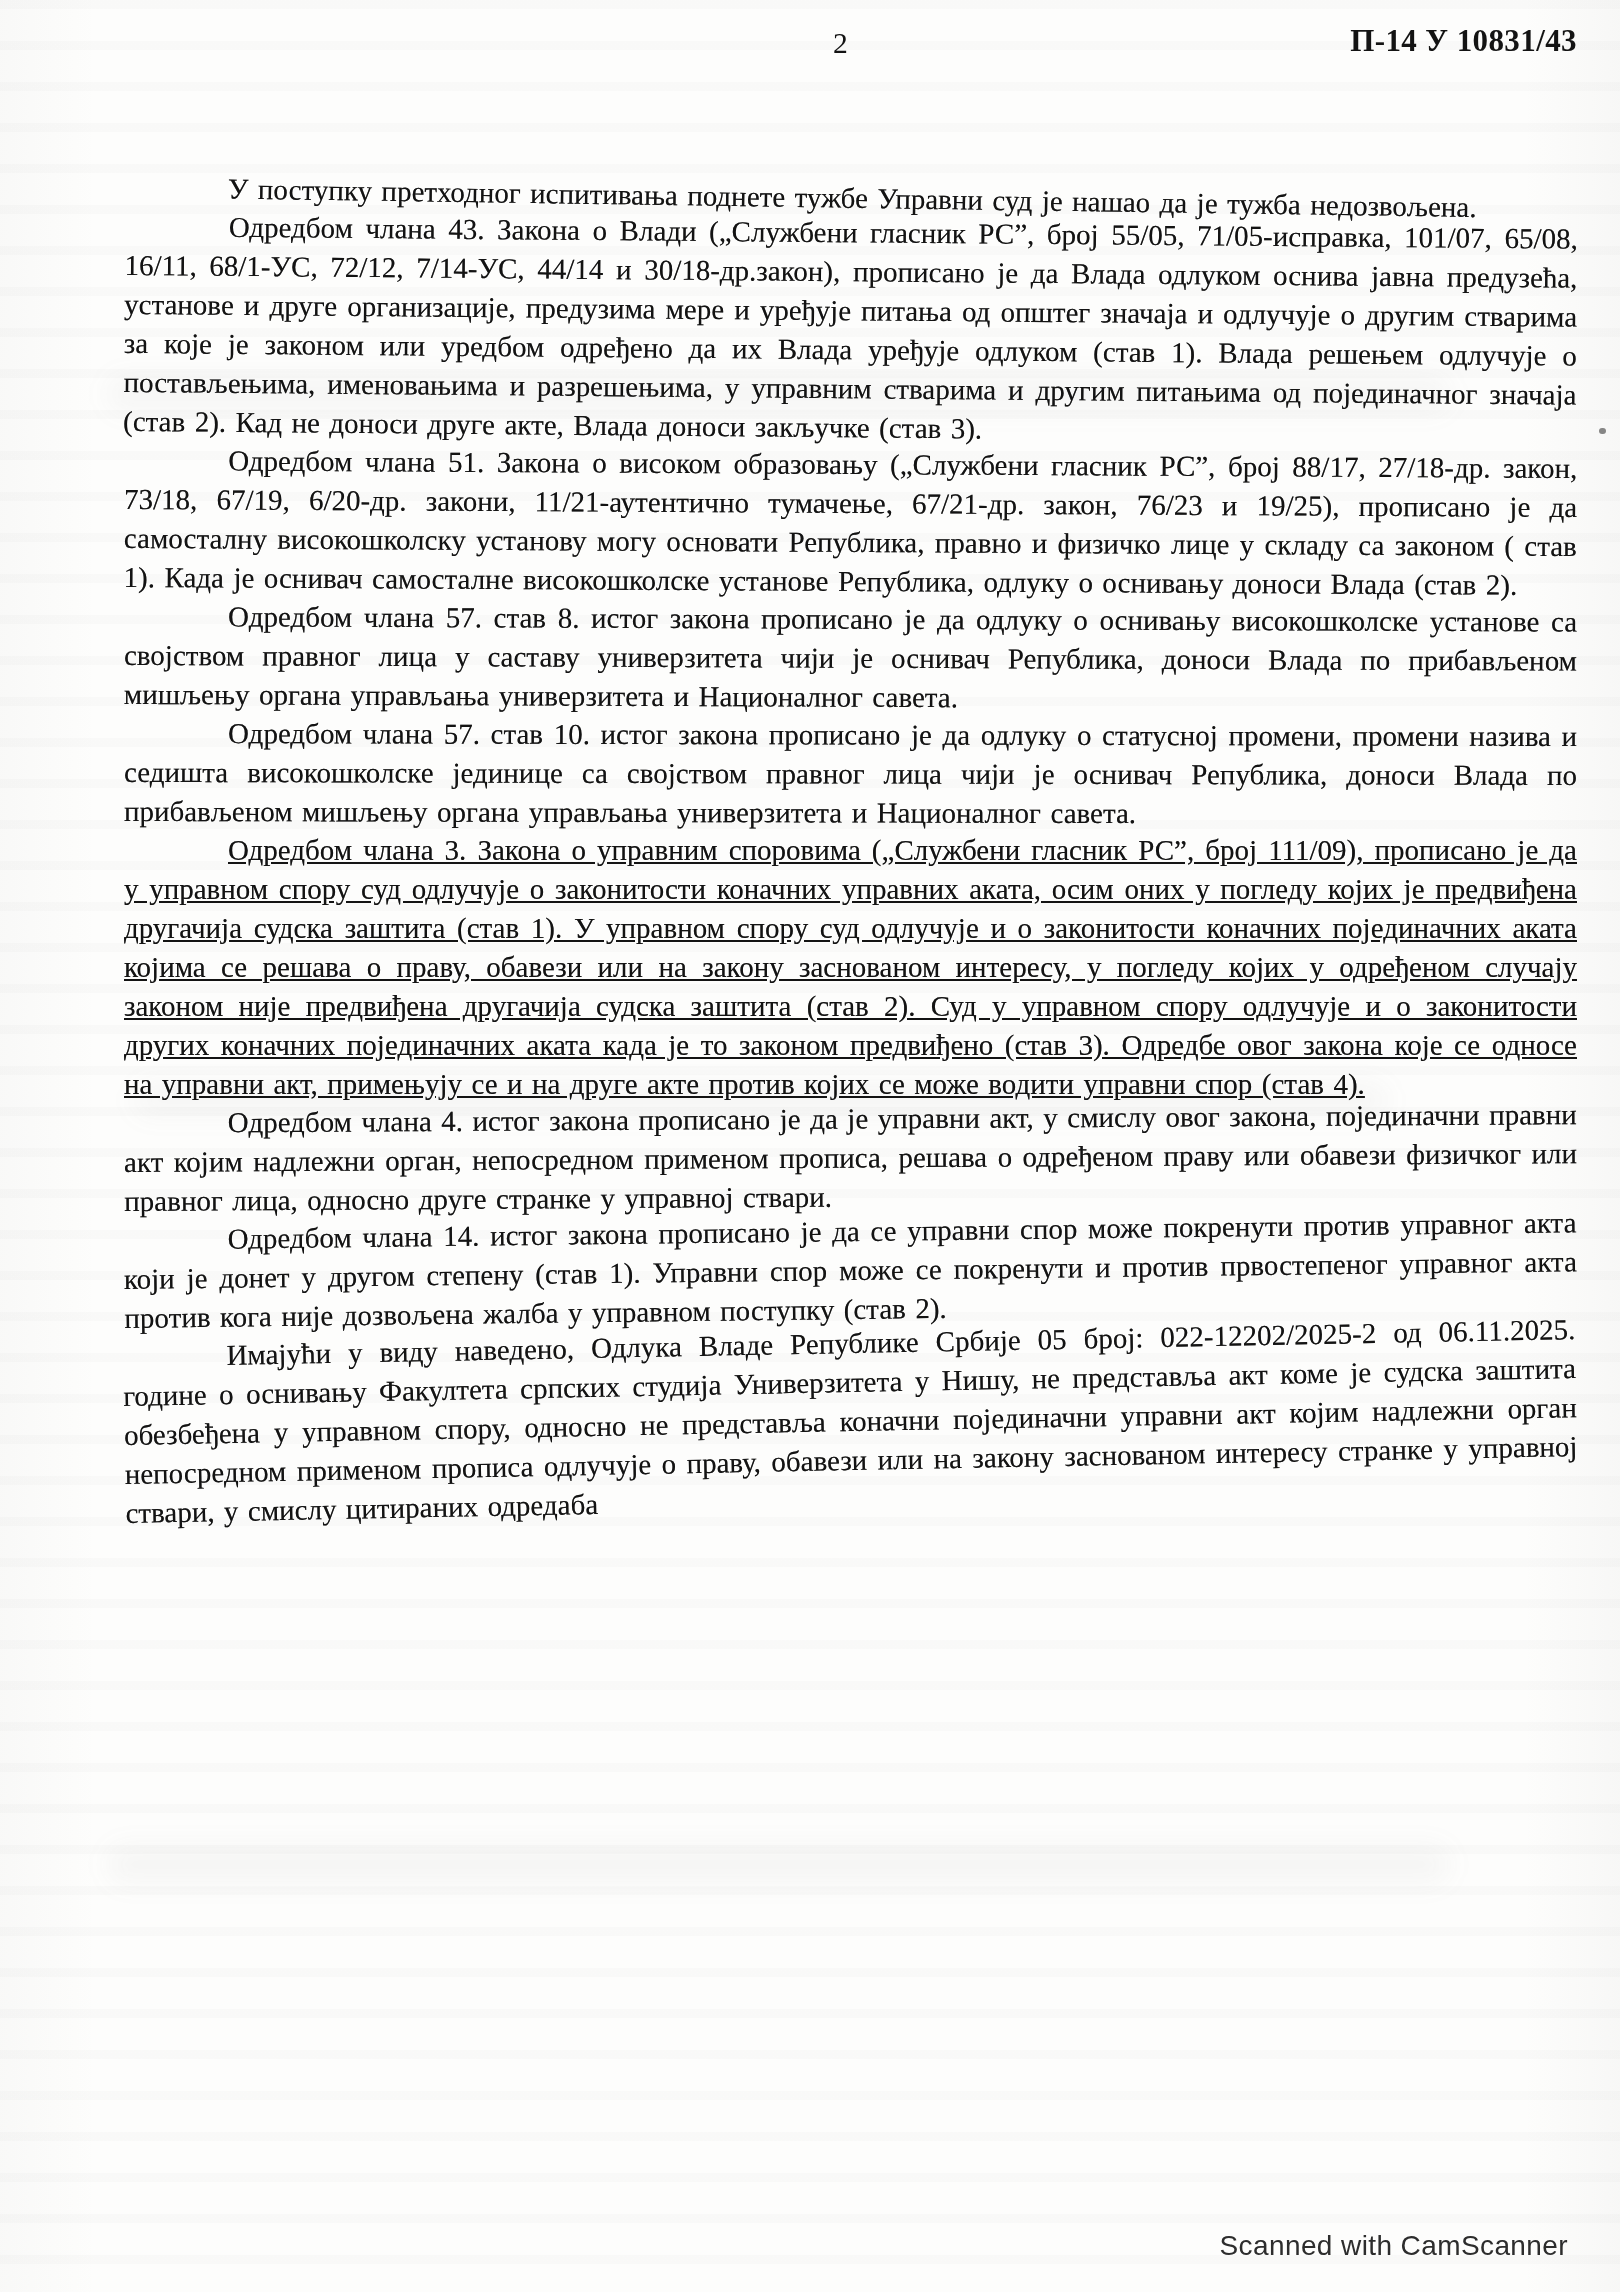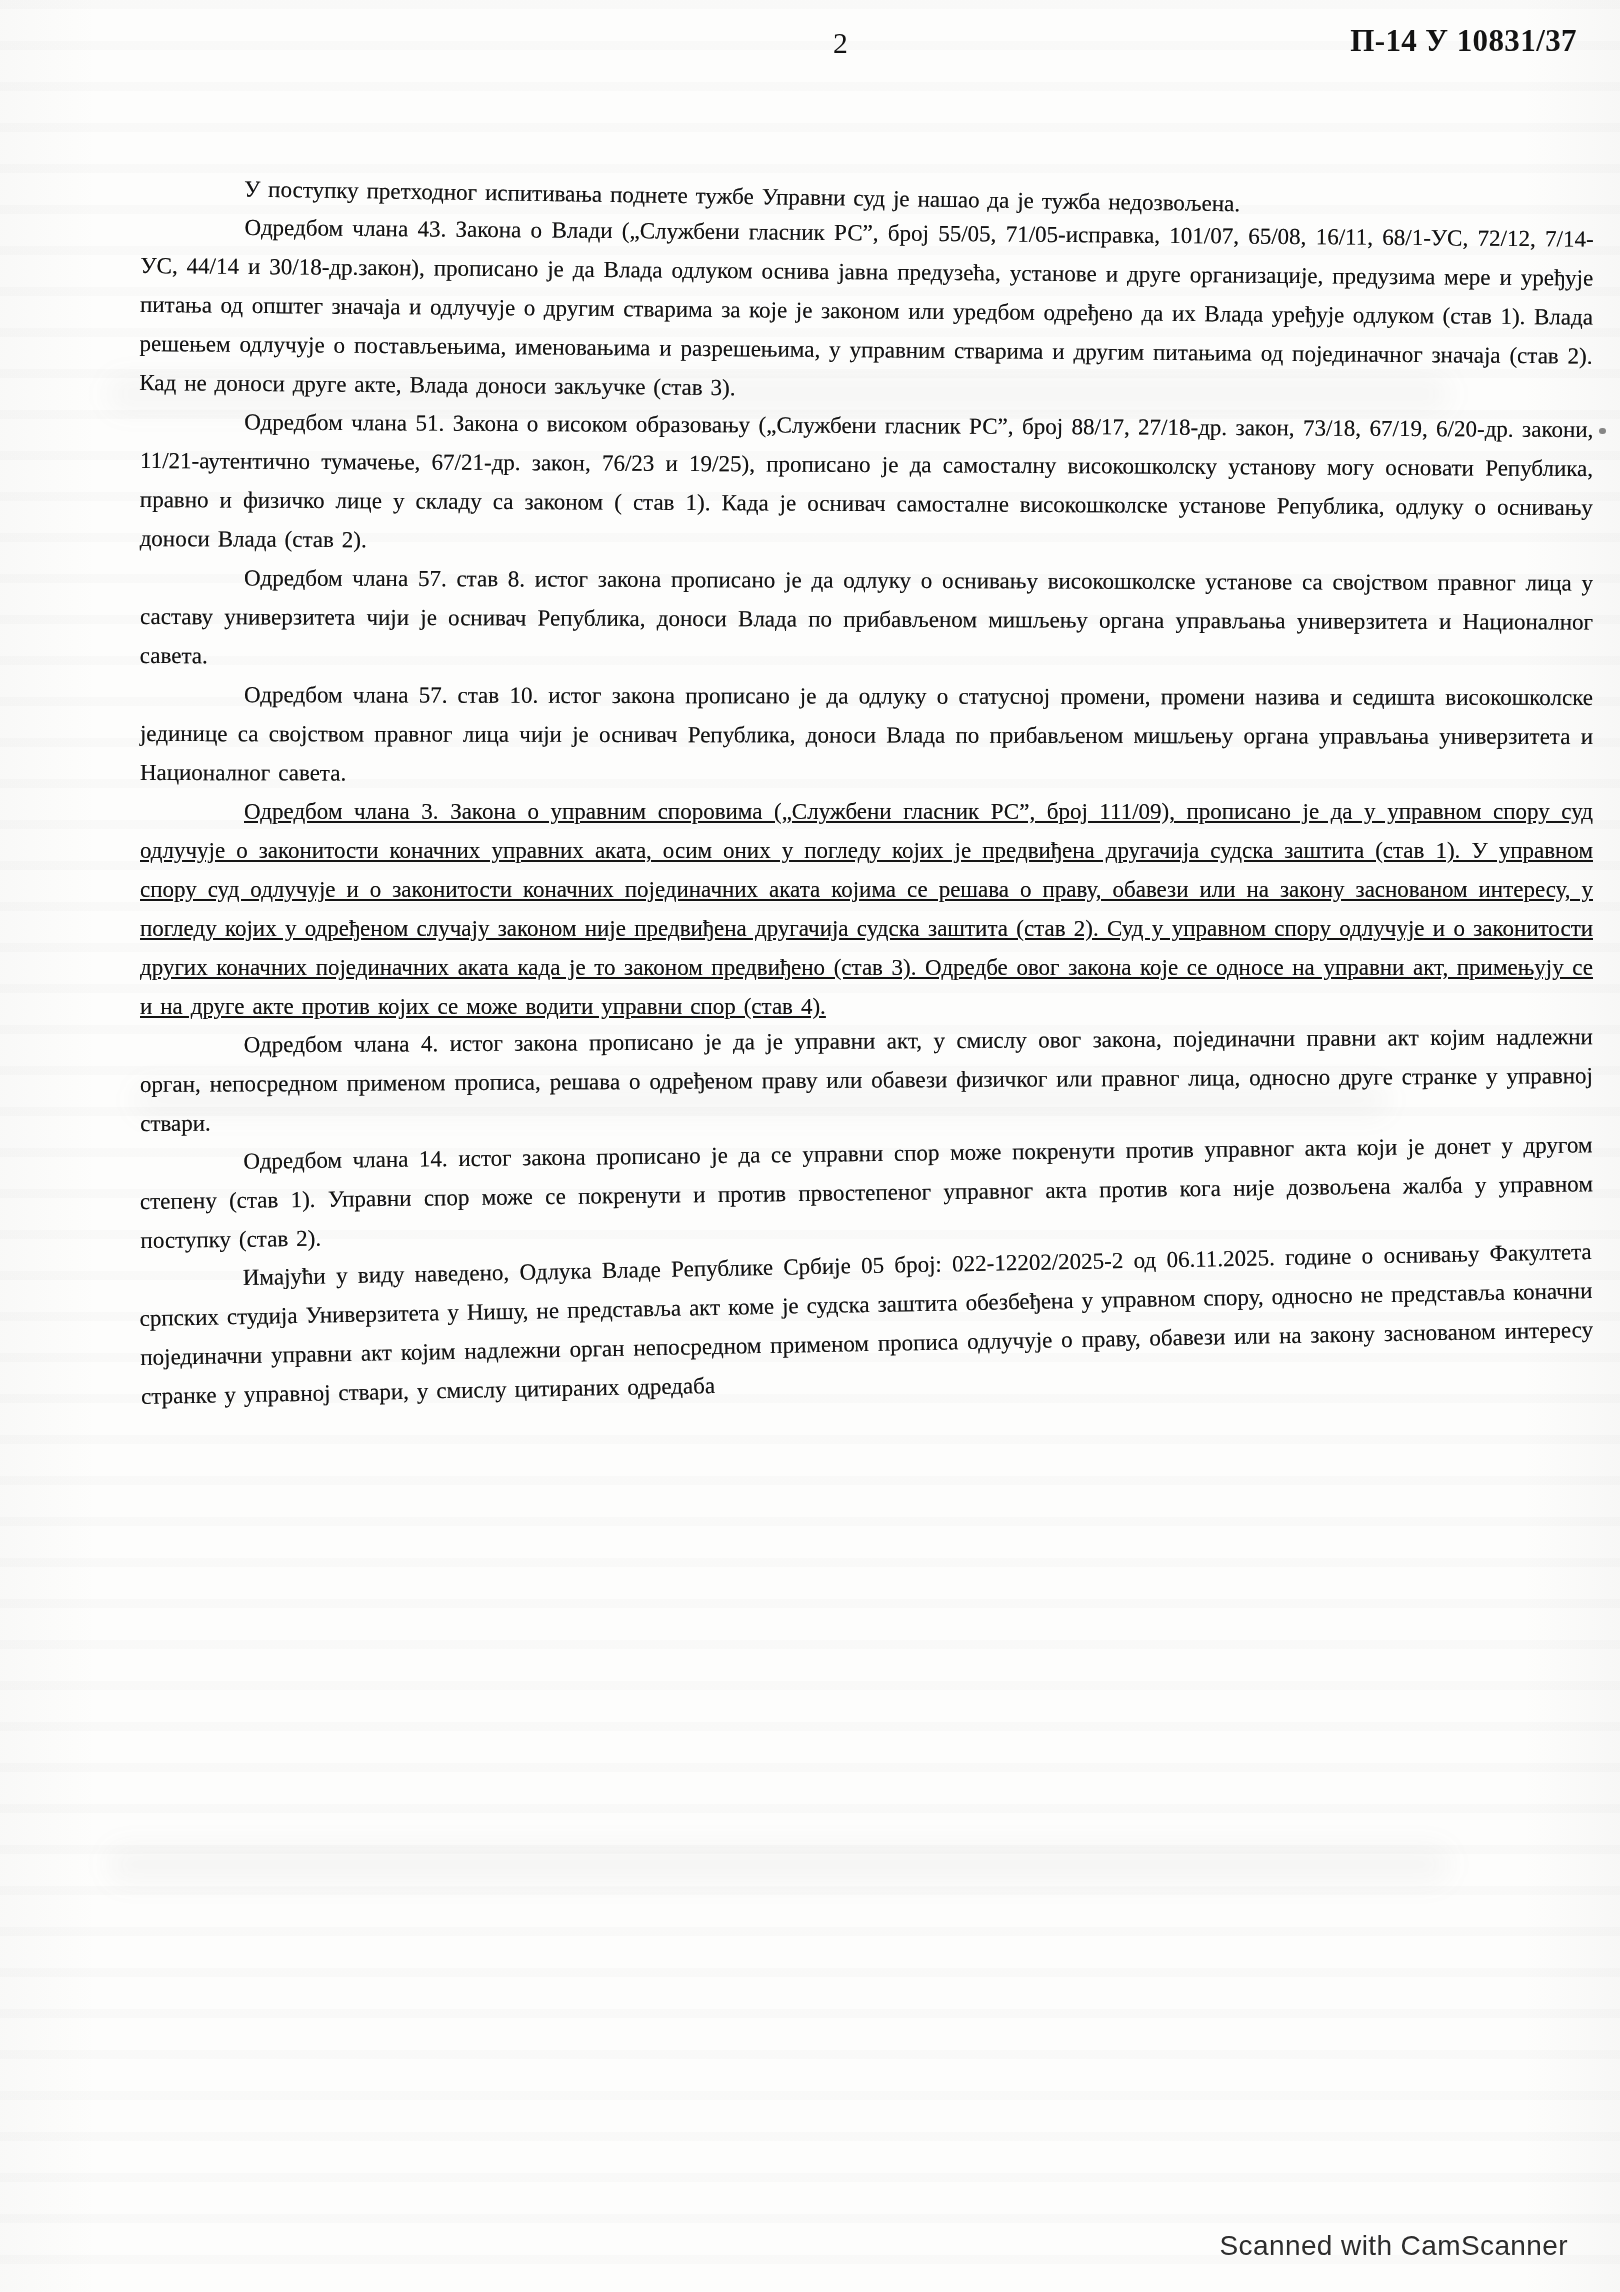--- a/index.html
+++ b/index.html
@@ -42,26 +42,25 @@
     right: 43px;
     font-size: 31px;
     font-weight: bold;
     letter-spacing: 0.4px;
   }
   .doc-body {
     position: absolute;
     top: 168px;
     left: 124px;
     width: 1453px;
-    font-size: 23px;
+    font-size: 29px;
     line-height: 39px;
     text-align: justify;
     word-spacing: 2.2px;
     text-shadow: 0 0 0.4px rgba(10,10,10,0.55);
-    margin-left: 16px;
   }
   .doc-body p {
     margin: 0;
     text-indent: 104px;
     transform-origin: 0 50%;
   }
   .doc-body p:nth-child(1) { transform: rotate(0.85deg); }
   .doc-body p:nth-child(2) { transform: rotate(0.5deg); }
   .doc-body p:nth-child(3) { transform: rotate(0.32deg); }
   .doc-body p:nth-child(4) { transform: rotate(0.22deg); }
@@ -100,21 +99,21 @@
     letter-spacing: 0.4px;
   }
 </style>
 </head>
 <body>
 
 <div class="page">
 
   <span class="hdr-page-num">2</span>
 
-  <span class="hdr-case-ref">П-14 У 10831/37</span>
+  <span class="hdr-case-ref">П-14 У 10831/43</span>
 
   <div class="smudge s1"></div>
   <div class="smudge s2"></div>
   <div class="smudge s3"></div>
   <span class="artifact-dot"></span>
 
   <main class="doc-body">
     <p>У поступку претходног испитивања поднете тужбе Управни суд је нашао да је тужба недозвољена.</p>
     <p>Одредбом члана 43. Закона о Влади („Службени гласник РС”, број 55/05, 71/05-исправка, 101/07, 65/08, 16/11, 68/1-УС, 72/12, 7/14-УС, 44/14 и 30/18-др.закон), прописано је да Влада одлуком оснива јавна предузећа, установе и друге организације, предузима мере и уређује питања од општег значаја и одлучује о другим стварима за које је законом или уредбом одређено да их Влада уређује одлуком (став 1). Влада решењем одлучује о постављењима, именовањима и разрешењима, у управним стварима и другим питањима од појединачног значаја (став 2). Кад не доноси друге акте, Влада доноси закључке (став 3).</p>
     <p>Одредбом члана 51.  Закона о високом образовању  („Службени гласник РС”, број  88/17, 27/18-др. закон, 73/18, 67/19, 6/20-др. закони, 11/21-аутентично тумачење, 67/21-др. закон, 76/23 и 19/25), прописано је да самосталну високошколску установу могу основати Република, правно и физичко лице у складу са законом ( став 1). Када је оснивач самосталне високошколске установе Република, одлуку о оснивању доноси Влада (став 2).</p>

